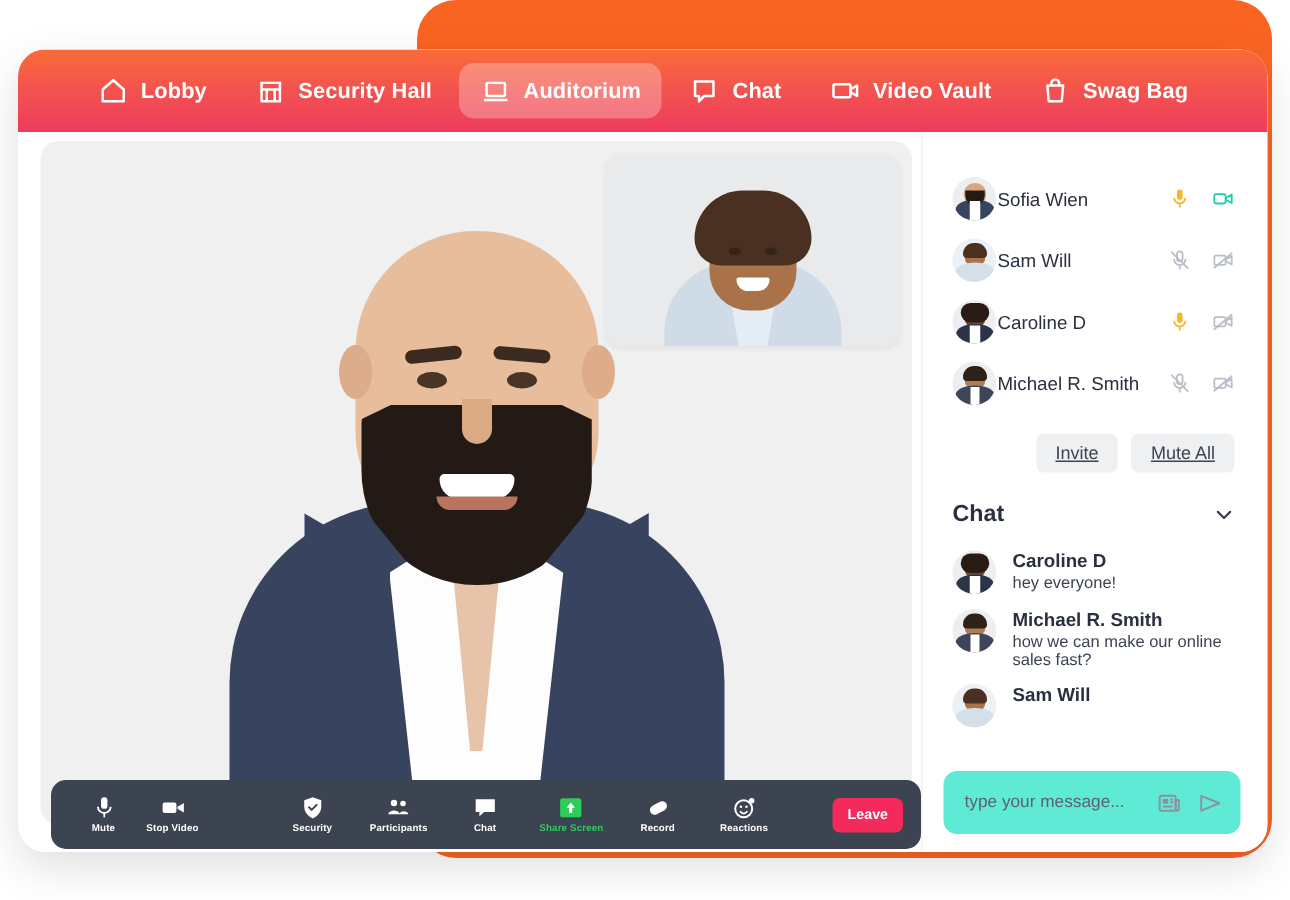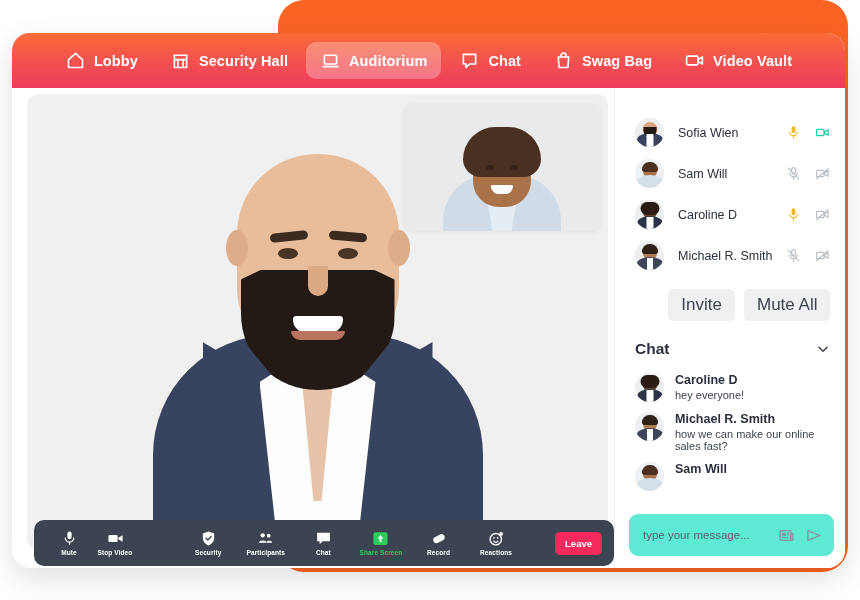--- a/index.html
+++ b/index.html
@@ -151,33 +151,34 @@
   
   .panel-head {
     display: flex; align-items: center; justify-content: space-between;
     padding: 0 4px 0 6px;
   }
   .panel-title { font-size: 15.5px; font-weight: bold; color: #2b3040; }
   .chevron { width: 14px; height: 14px; color: #3c4451; cursor: pointer; }
 
   .plist { margin-top: 10px; }
   .prow {
-    display: flex; align-items: center; gap: 14px;
+    display: flex; align-items: center; gap: 1px;
     padding: 6px 4px 6px 6px;
   }
   .avatar { width: 29px; height: 29px; border-radius: 50%; overflow: hidden; background: #eef0f2; position: relative; flex: none; }
   .pname { font-size: 12.5px; color: #2b3040; flex: 1; white-space: nowrap; }
   .picons { display: flex; align-items: center; gap: 14px; }
   .picons svg { width: 15px; height: 15px; display: block; cursor: pointer; }
 
   .panel-btns { display: flex; justify-content: flex-end; gap: 9px; margin: 13px 4px 0 0; }
   .pbtn {
     background: #eff0f2; color: #3c4451; border: none; border-radius: 5px;
-    font-size: 17px; padding: 6px 13px; cursor: pointer;
+    font-size: 12px; padding: 6px 13px; cursor: pointer;
     font-family: "Liberation Sans", sans-serif;
+    text-decoration: underline;
   }
 
   .chat-sec { margin-top: 19px; }
   .chat-list { margin-top: 10px; }
   .crow { display: flex; gap: 11px; padding: 5px 4px 5px 6px; }
   .cname { font-size: 12.5px; font-weight: bold; color: #2b3040; }
   .ctext { font-size: 11px; color: #3c4451; margin-top: 2px; }
 
   .chat-input {
     position: absolute; left: 14px; right: 18px; bottom: 12px; height: 42px;
@@ -236,35 +237,35 @@
           <svg viewBox="0 0 24 24" fill="none" stroke="#fff" stroke-width="1.9" stroke-linejoin="round" width="21" height="21">
             <path d="M5 5 H19 V16 H12 L8 20 V16 H5 Z"></path>
           </svg>
         </span>
         <span>Chat</span>
       </div>
 
       <div class="nav-item">
         <span class="nav-icon">
           <svg viewBox="0 0 24 24" fill="none" stroke="#fff" stroke-width="1.9" stroke-linejoin="round" width="21" height="21">
+            <rect x="3" y="7" width="13" height="10" rx="1.5"></rect>
+              <path d="M16 11 L21 8 V16 L16 13 Z"></path>
+          </svg>
+        </span>
+        <span>Video Vault</span>
+      </div>
+
+      <div class="nav-item">
+        <span class="nav-icon">
+          <svg viewBox="0 0 24 24" fill="none" stroke="#fff" stroke-width="1.9" stroke-linejoin="round" width="21" height="21">
             <path d="M6 8 H18 L17 20 H7 Z"></path>
               <path d="M9 8 V6.5 A3 3 0 0 1 15 6.5 V8"></path>
           </svg>
         </span>
         <span>Swag Bag</span>
-      </div>
-
-      <div class="nav-item">
-        <span class="nav-icon">
-          <svg viewBox="0 0 24 24" fill="none" stroke="#fff" stroke-width="1.9" stroke-linejoin="round" width="21" height="21">
-            <rect x="3" y="7" width="13" height="10" rx="1.5"></rect>
-              <path d="M16 11 L21 8 V16 L16 13 Z"></path>
-          </svg>
-        </span>
-        <span>Video Vault</span>
       </div>
     </div>
 
     <div class="body-area">
 
       <div class="video-col">
 
         <div class="video-stage">
 
           <div class="speaker">

